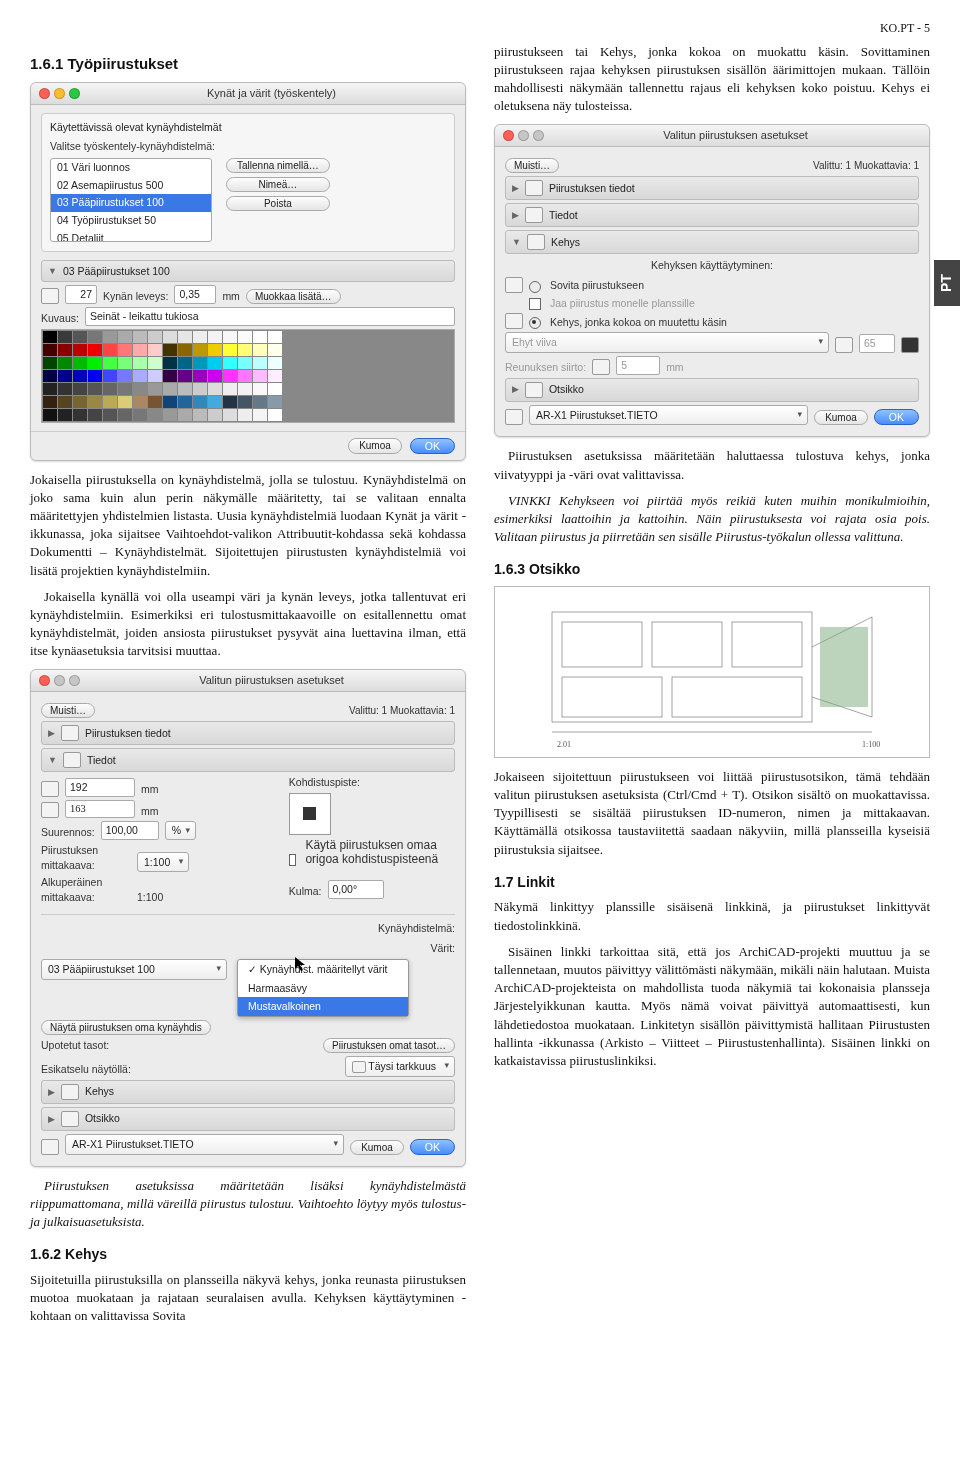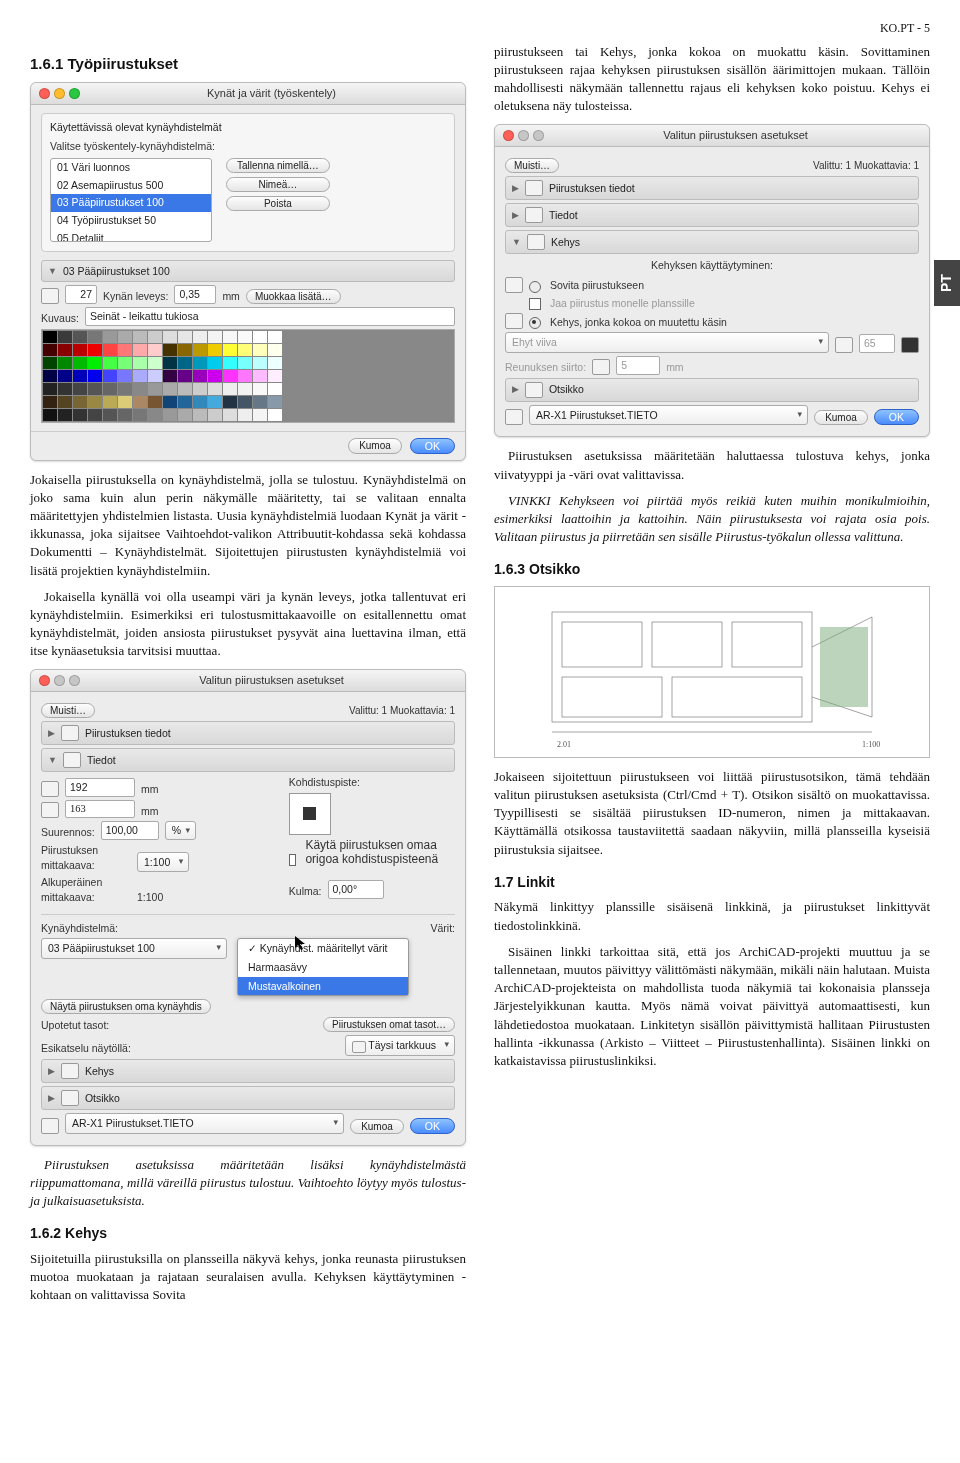--- a/index.html
+++ b/index.html
@@ -358,21 +358,21 @@
               </div>
           <div class="row" style="margin-top:14px;">
                 <span class="label">Kulma:</span>
                 <span class="field-input" style="width:46px;">0,00°</span>
               </div>
         </div>
       </div>
 
       <div style="border-top:1px solid #ccc;margin:6px 0;"></div>
 
-      <div class="row" style="justify-content:space-between;">
+      <div class="row" style="justify-content:space-between;flex-direction:column;">
         <span class="label">Kynäyhdistelmä:</span>
         <span class="label">Värit:</span>
       </div>
       <div class="row" style="align-items:flex-start; position:relative;">
         <span class="select-lg" style="width:160px;">03 Pääpiirustukset 100</span>
         <div style="position:relative;">
           <div class="popup-menu" style="margin-left:4px;">
             <div class="mitem check">Kynäyhdist. määritellyt värit</div>
             <div class="mitem">Harmaasävy</div>
             <div class="mitem sel">Mustavalkoinen</div>

